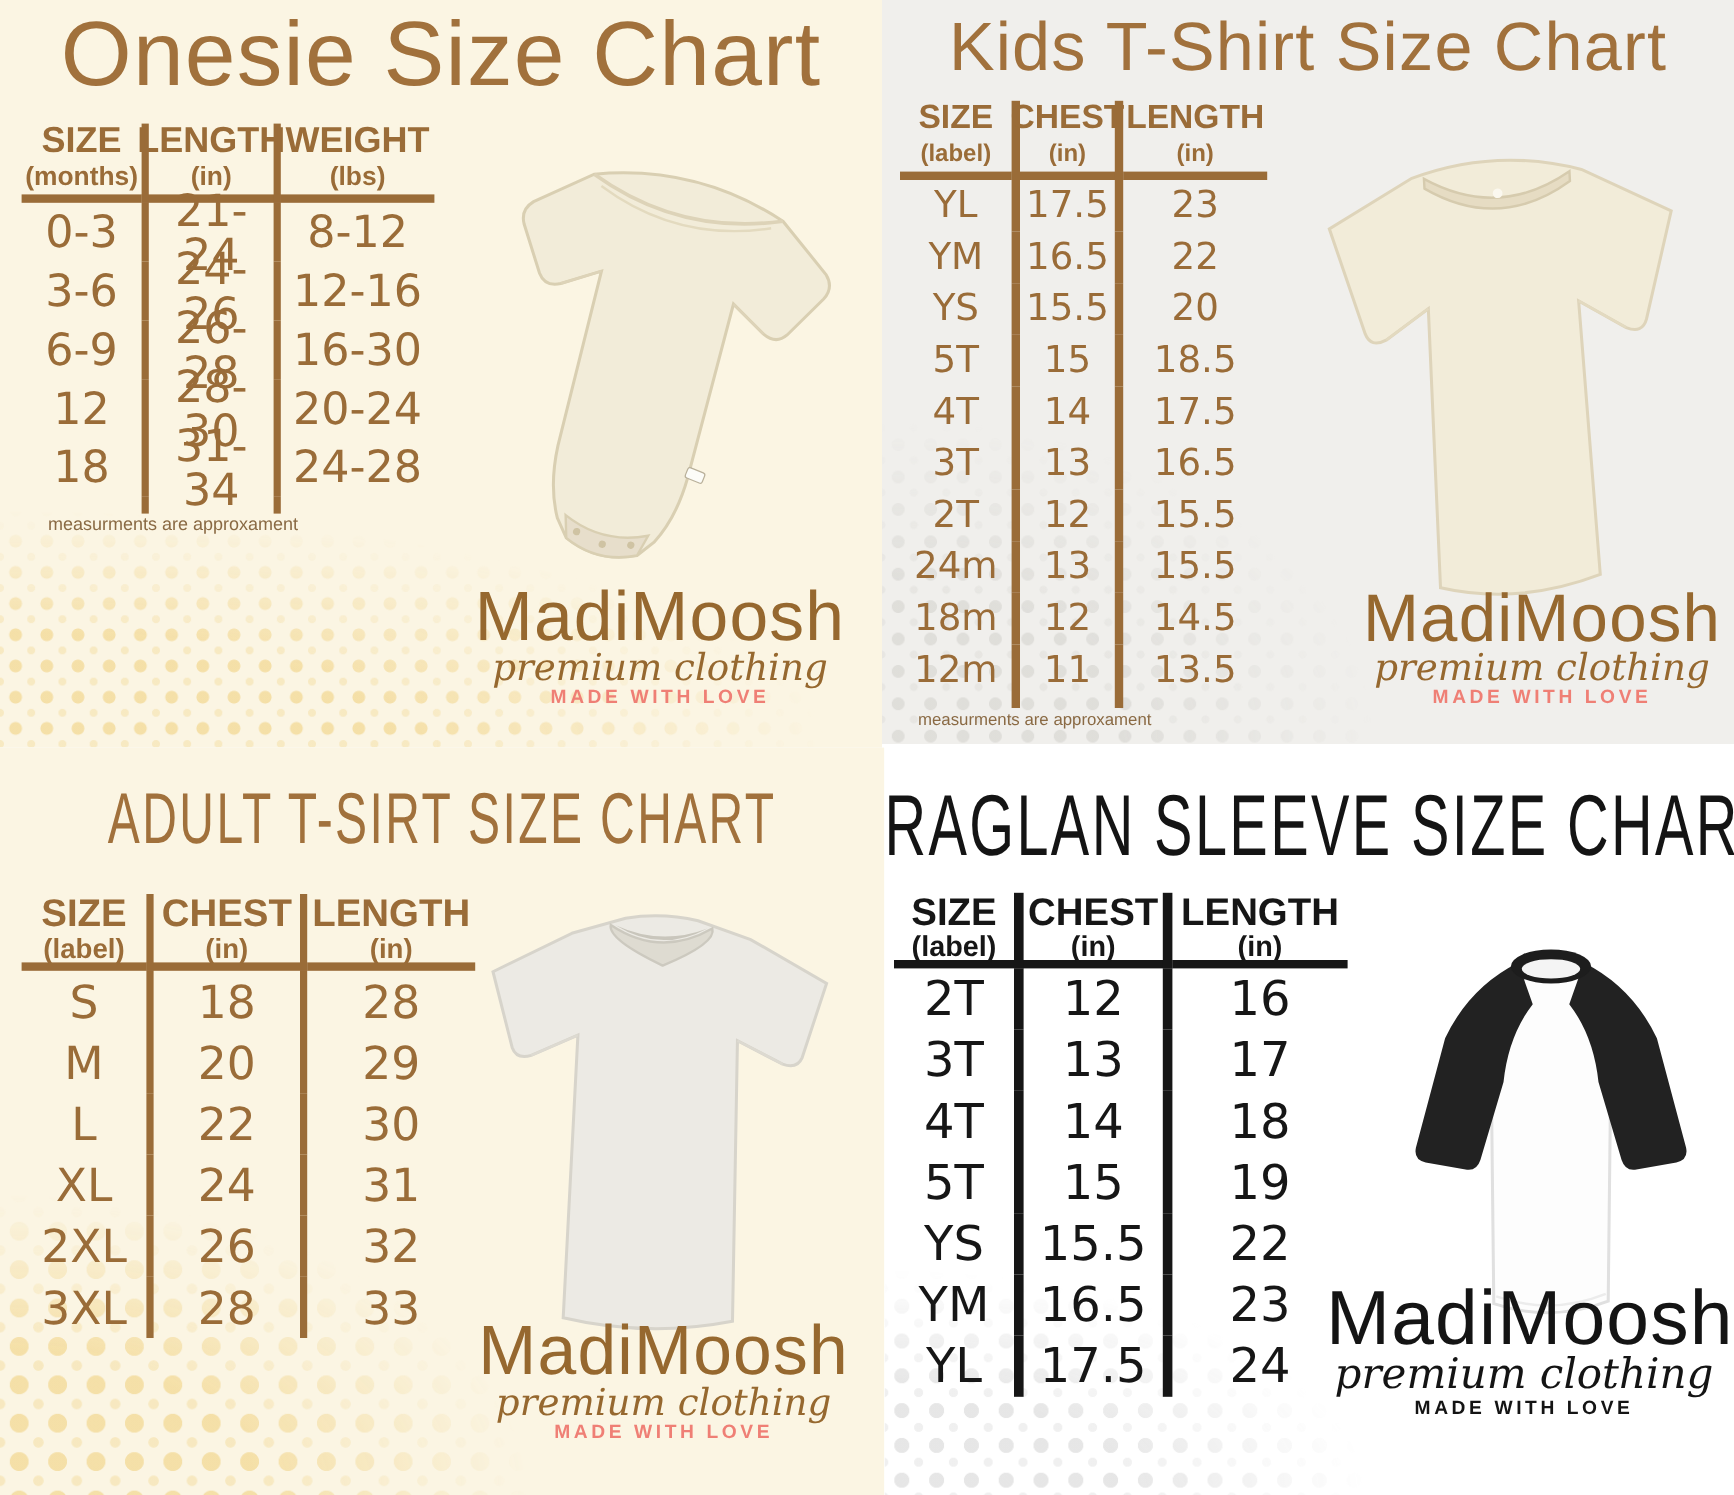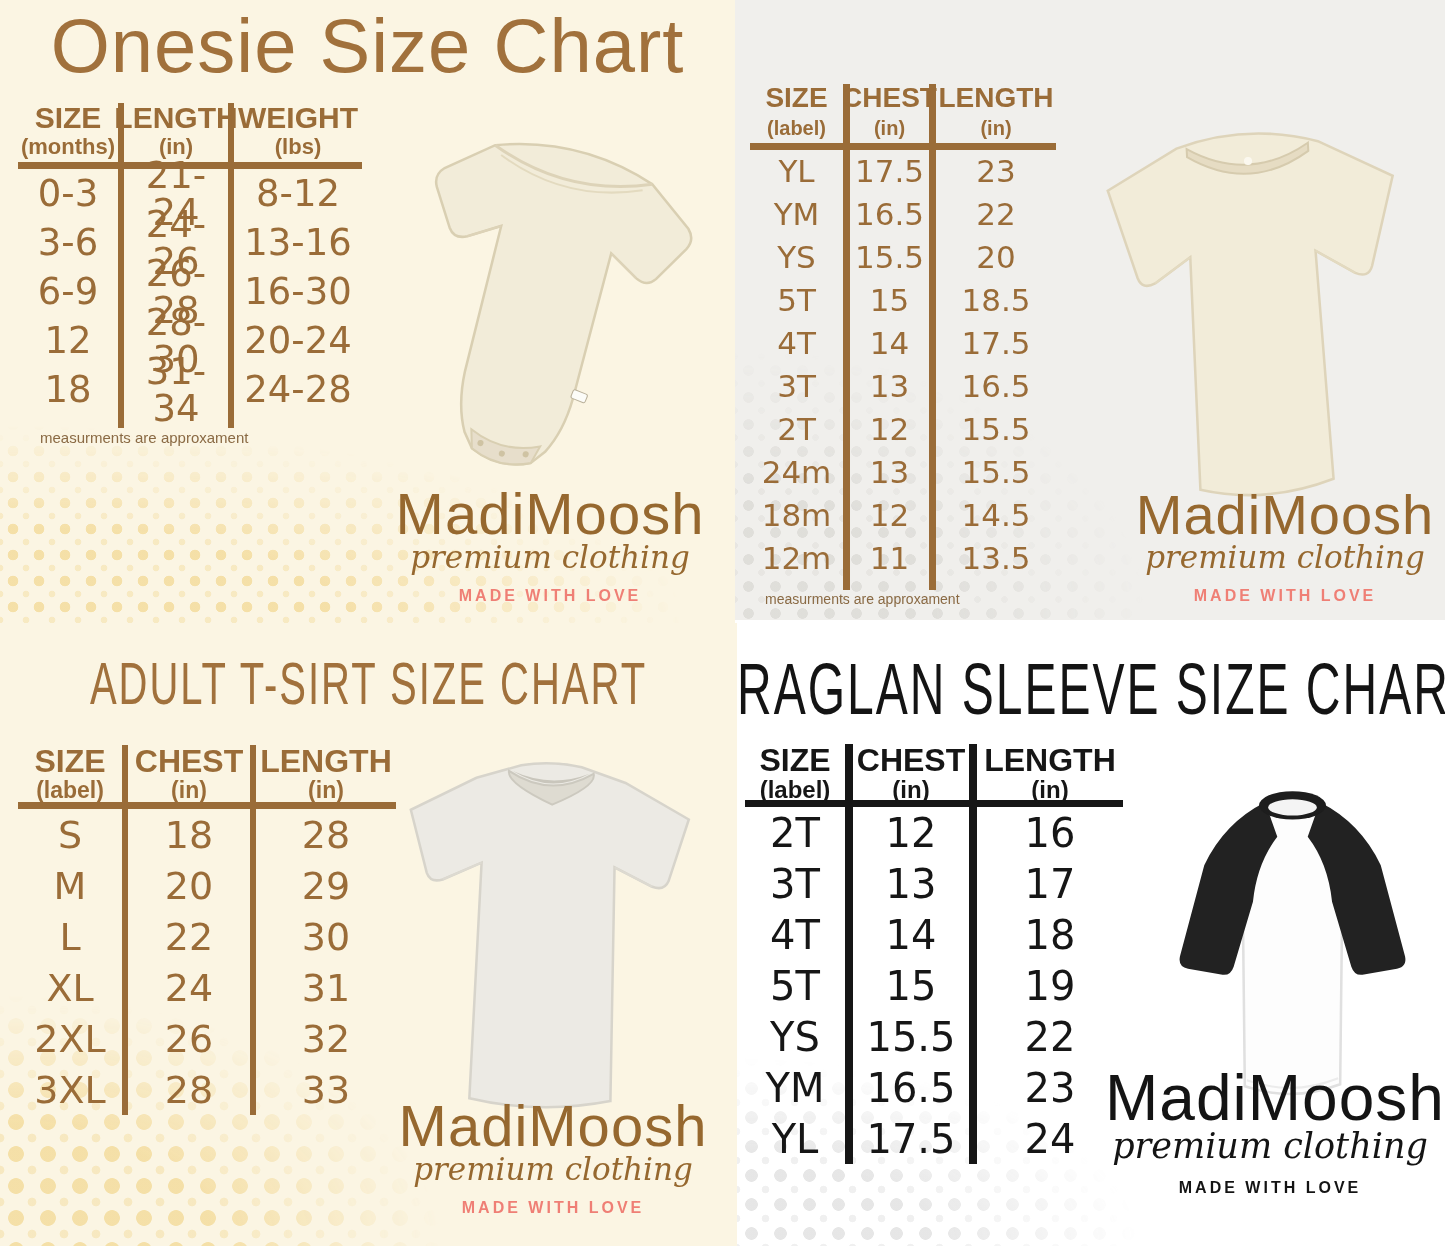--- a/index.html
+++ b/index.html
@@ -72,21 +72,21 @@
   
   .branding { position:absolute; text-align:center; color:#96682f; }
   .branding .bname {
     font-weight:300; font-size:58px; letter-spacing:1px; line-height:1.05; white-space:nowrap;
   }
   .branding .btag {
     font-family:"DejaVu Serif", serif; font-style:italic; font-size:31px;
     margin-top:-4px; line-height:1.05; white-space:nowrap;
   }
   .branding .bmot {
-    font-weight:bold; font-size:16px; letter-spacing:3px; color:#ef7f75; margin-top:14px;
+    font-weight:bold; font-size:16px; letter-spacing:3px; color:#ef7f75; margin-top:0;
   }
   #q-onesie .branding { left:385px; top:484px; width:330px; }
   #q-kids   .branding { left:400px; top:486px; width:300px; }
   #q-kids   .branding .bname { font-size:56px; }
   #q-adult  .branding { left:388px; top:473px; width:330px; }
   #q-raglan .branding { left:368px; top:445px; width:330px; }
   #q-raglan .branding .bname { font-size:64px; }
   #q-raglan .branding .btag  { font-size:35px; }
   .branding.dark, .branding.dark .bmot { color:#141414; }
 
@@ -158,21 +158,21 @@
         <span class="lbl">WEIGHT</span>
         <span class="unit">(lbs)</span>
       </div>
 
       <div class="cell">0-3</div>
       <div class="cell mid">21-24</div>
       <div class="cell">8-12</div>
 
       <div class="cell">3-6</div>
       <div class="cell mid">24-26</div>
-      <div class="cell">13-16</div>
+      <div class="cell">12-16</div>
 
       <div class="cell">6-9</div>
       <div class="cell mid">26-28</div>
       <div class="cell">16-30</div>
 
       <div class="cell">12</div>
       <div class="cell mid">28-30</div>
       <div class="cell">20-24</div>
 
       <div class="cell">18</div>
@@ -205,20 +205,21 @@
     <div class="branding">
       <div class="bname">MadiMoosh</div>
       <div class="btag">premium clothing</div>
       <div class="bmot">MADE WITH LOVE</div>
     </div>
   </section>
 
   <section class="quad" id="q-kids">
     <div class="dots dots-gray fade-bl" id="dots-kids"></div>
 
+    <h1 class="q-title">Kids T-Shirt Size Chart</h1>
 
     <div class="size-table" id="t-kids">
       <div class="h">
         <span class="lbl">SIZE</span>
         <span class="unit">(label)</span>
       </div>
       <div class="h mid">
         <span class="lbl">CHEST</span>
         <span class="unit">(in)</span>
       </div>

